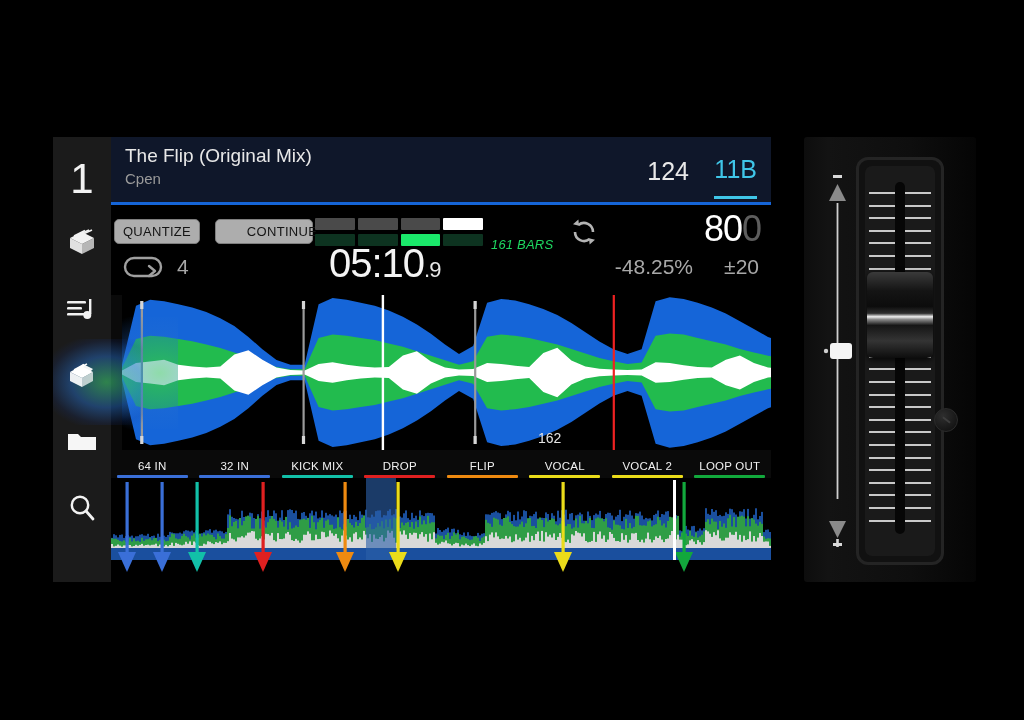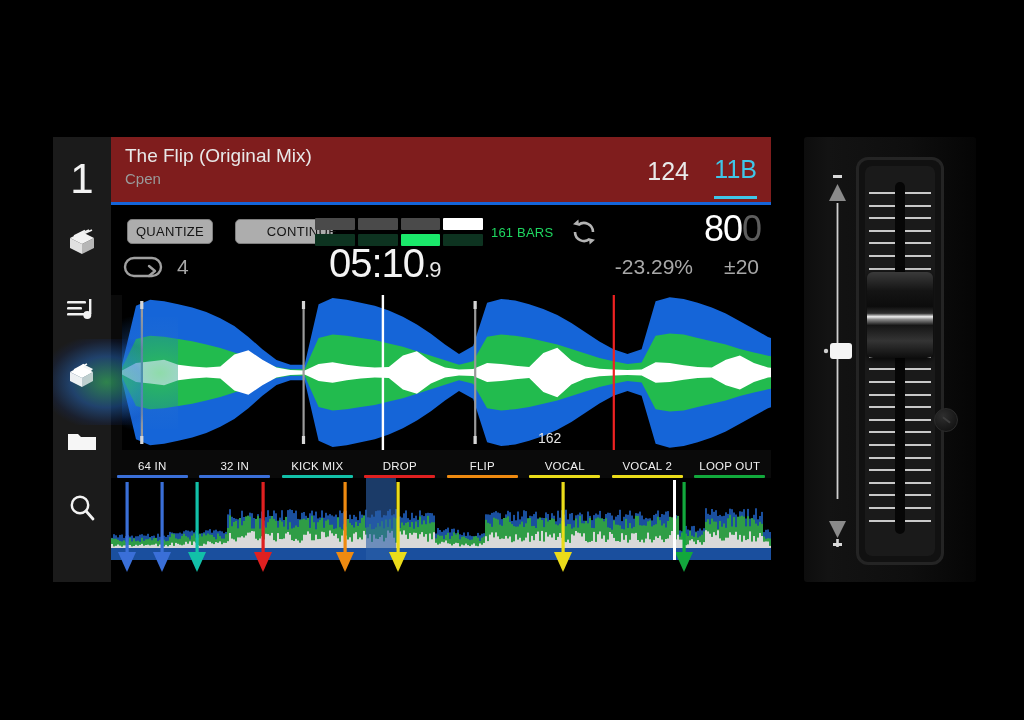--- a/index.html
+++ b/index.html
@@ -25,43 +25,43 @@
              background:radial-gradient(ellipse at 62% 50%,
                 rgba(60,200,110,.60) 0%,rgba(40,120,220,.42) 42%,
                 rgba(20,60,160,.14) 68%,rgba(0,0,0,0) 80%);
              pointer-events:none;z-index:-1;}
 
   
   #main{flex:1;height:100%;position:relative;background:#0a0a0a;}
 
   
   #hdr{height:68px;position:relative;border-bottom:3px solid #1565d8;
-       background:#7f1d1d;box-sizing:border-box;}
+       background:#0f172a;box-sizing:border-box;}
   #title{position:absolute;left:14px;top:8px;font-size:19px;color:#e8e8e8;}
   #artist{position:absolute;left:14px;top:33px;font-size:15px;color:#9a9a9a;}
   #bpm{position:absolute;right:82px;top:20px;font-size:25px;color:#e9e9e9;}
   #key{position:absolute;right:14px;top:20px;font-size:25px;color:#3fc6e8;
        border-bottom:3px solid #3fc6e8;padding-bottom:14px;line-height:1;}
 
   
   #transport{height:90px;position:relative;background:#000;}
   .pill{position:absolute;top:14px;height:25px;border-radius:5px;
         background:#adadad;color:#151515;font-size:13px;letter-spacing:.3px;
         display:flex;align-items:center;justify-content:center;
         border:1px solid #7e7e7e;box-sizing:border-box;}
-  #quantize{left:16px;width:86px;}
-  #continue{left:124px;width:98px;padding-left:36px;}
+  #quantize{left:3px;width:86px;}
+  #continue{left:104px;width:98px;padding-left:36px;}
 
   #beatgrid{position:absolute;left:204px;top:13px;width:168px;height:28px;}
   .bg-row{display:flex;gap:3px;height:12px;}
   .bg-row+.bg-row{margin-top:4px;}
   .bg-cell{flex:1;border-radius:1px;}
 
-  #bars{position:absolute;left:380px;top:20px;font-size:13px;color:#1ed760;
-        letter-spacing:.2px;}
+  #bars{position:absolute;left:380px;top:32px;font-size:13px;color:#1ed760;
+        letter-spacing:.2px;font-style:italic;}
   #reloop{position:absolute;left:458px;top:12px;width:30px;height:30px;}
 
   #pitchnum{position:absolute;right:10px;top:6px;font-size:36px;line-height:1;
             letter-spacing:-1px;margin-left:24px;}
   #pitchnum .lit{color:#ffffff;}
   #pitchnum .dim{color:#5d5d5d;}
   #pct{position:absolute;right:78px;top:50px;font-size:21px;color:#a8a8a8;}
   #range{position:absolute;right:12px;top:50px;font-size:21px;color:#a8a8a8;}
 
   #loopicon{position:absolute;left:12px;top:50px;width:44px;height:24px;}
@@ -230,21 +230,21 @@
             <path d="M24 15 a9 9 0 0 0 -14.6 -7" fill="none" stroke="#b4b4b4" stroke-width="2.6"></path>
             <path d="M6 15 a9 9 0 0 0 14.6 7" fill="none" stroke="#b4b4b4" stroke-width="2.6"></path>
             <path d="M9.4 2.6 l0.6 6.2 l-6 -1.6 Z" fill="#b4b4b4"></path>
             <path d="M20.6 27.4 l-0.6 -6.2 l6 1.6 Z" fill="#b4b4b4"></path>
           </svg>
         </div>
 
         <div id="pitchnum">
           <span class="lit">80</span><span class="dim">0</span>
         </div>
-        <div id="pct">-23.29%</div>
+        <div id="pct">-48.25%</div>
         <div id="range">±20</div>
 
         <div id="loopicon">
           <svg width="44" height="24" viewBox="0 0 44 24">
             <rect x="2" y="3" width="36" height="18" rx="9" fill="none" stroke="#a0a0a0" stroke-width="2.4"></rect>
             <path d="M26 21 l6 -5 l-6 -5" fill="none" stroke="#a0a0a0" stroke-width="2.4" stroke-linecap="round" stroke-linejoin="round"></path>
           </svg>
         </div>
         <div id="looplen">4</div>
 

